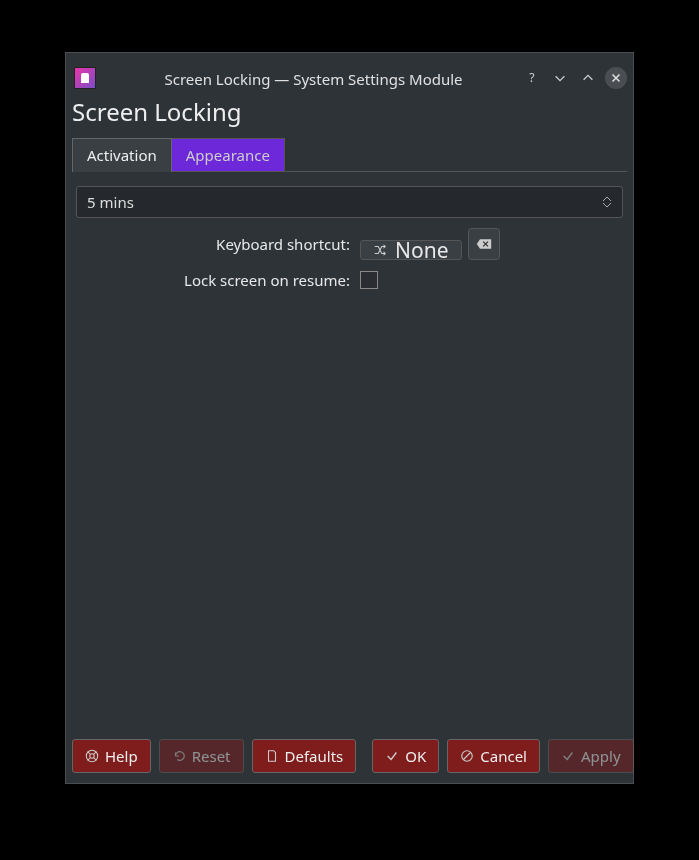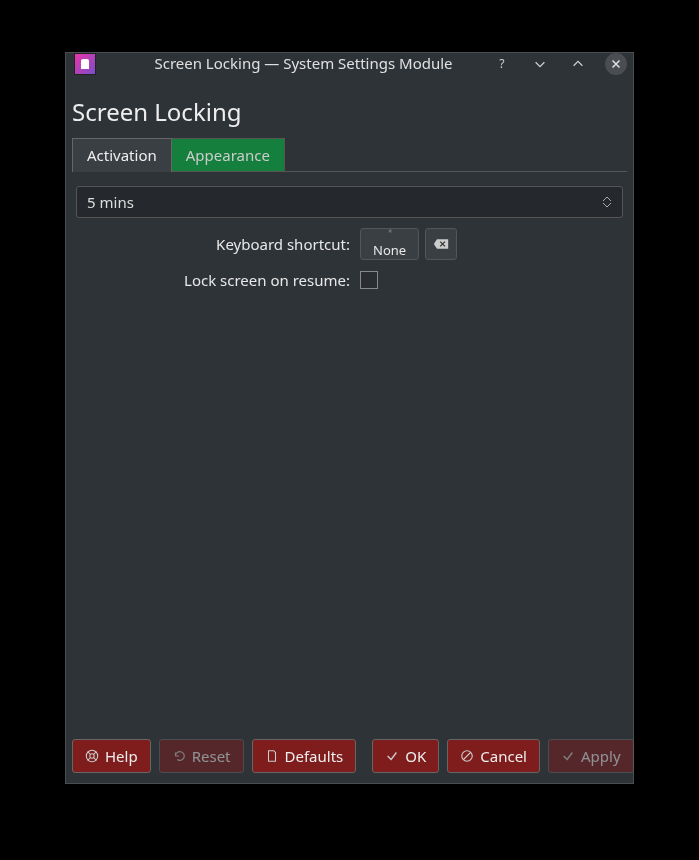--- a/index.html
+++ b/index.html
@@ -20,23 +20,23 @@
       height: 732px;
       background: #2e3338;
       border: 1px solid #4a4e52;
       display: flex;
       flex-direction: column;
       box-shadow: 0 0 12px rgba(0,0,0,0.5);
     }
     .titlebar {
       height: 36px;
       display: flex;
-      align-items: flex-start;
+      align-items: flex-end;
       padding: 0 6px;
-      gap: 16px;
+      gap: 6px;
     }
     .app-icon {
       width: 22px;
       height: 22px;
       background: linear-gradient(135deg, #e935a8, #7a4ec9);
       border: 1px solid #222;
       position: relative;
       margin-left: 2px;
     }
     .app-icon::after {
@@ -84,21 +84,21 @@
       font-weight: 400;
       color: #eee;
       padding: 6px 0 10px 0;
     }
     .tabs {
       display: flex;
       border-bottom: 1px solid #555;
     }
     .tab {
       padding: 6px 14px;
-      background: #15803d;
+      background: #6d28d9;
       border: 1px solid #555;
       border-bottom: none;
       font-size: 15px;
       cursor: pointer;
       color: #ccc;
       position: relative;
     }
     .tab.active {
       background: #3a3f44;
       color: #eee;
@@ -158,31 +158,30 @@
       right: 6px;
       top: 2px;
       bottom: 2px;
       width: 14px;
       display: flex;
       flex-direction: column;
       justify-content: center;
     }
     .spinbox-arrows svg { width: 10px; height: 6px; display:block; }
     .shortcut-btn {
-      height: 32px;
+      height: 20px;
       padding: 0 12px;
       background: #3a3f44;
       border: 1px solid #555;
       border-radius: 3px;
       display: flex;
       align-items: center;
       gap: 8px;
-      font-size: 13px;
-      cursor: pointer;
-      flex-direction: column;
+      font-size: 21px;
+      cursor: pointer;
     }
     .shortcut-btn svg { width: 14px; height: 14px; }
     .clear-btn {
       width: 32px;
       height: 32px;
       background: #3a3f44;
       border: 1px solid #555;
       border-radius: 3px;
       display: flex;
       align-items: center;

